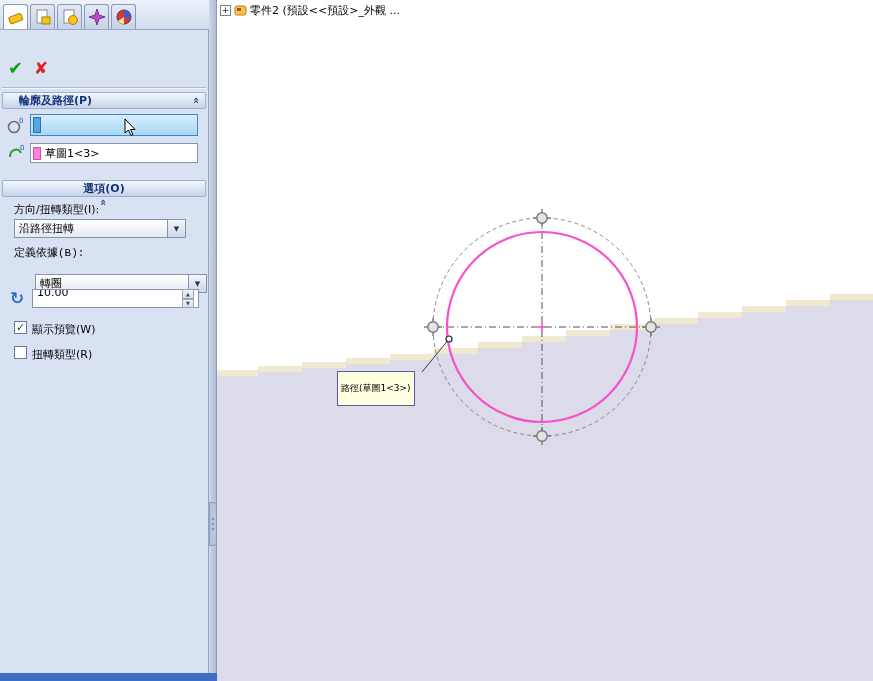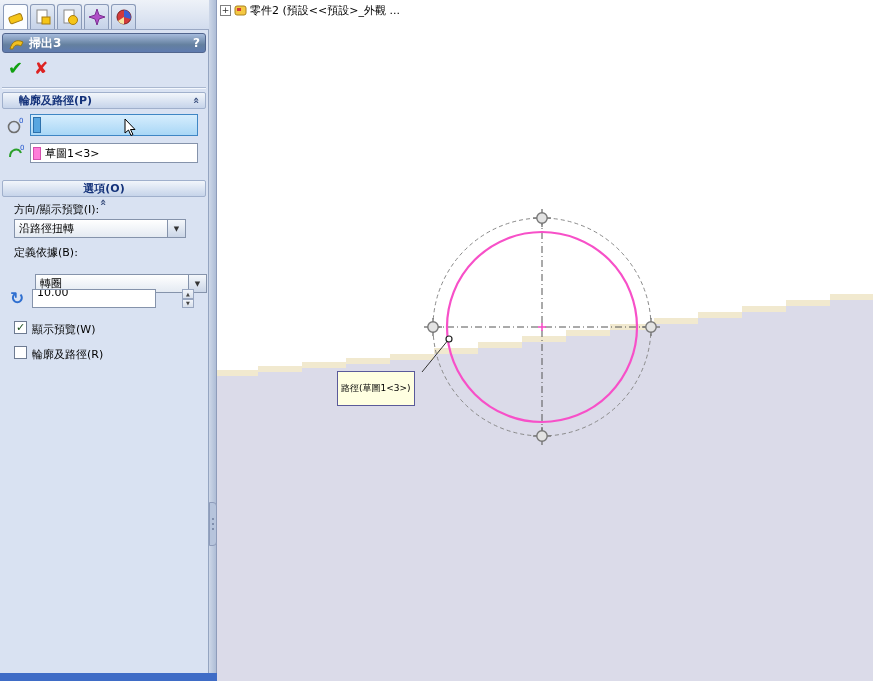--- a/index.html
+++ b/index.html
@@ -46,21 +46,21 @@
   .opt-label{position:absolute;left:14px;white-space:nowrap;}
   .dropdown{position:absolute;left:14px;width:172px;height:19px;box-sizing:border-box;
          border:1px solid #8593ab;background:linear-gradient(#ffffff,#e4eaf2);
          display:flex;align-items:stretch;}
   .dd-text{flex:1;display:flex;align-items:center;padding-left:4px;}
   .dd-btn{width:17px;border-left:1px solid #8593ab;background:linear-gradient(#f4f7fb,#cbd6e7);
          display:flex;align-items:center;justify-content:center;font-size:7px;color:#333;}
 
   .rev-icon{position:absolute;left:6px;top:257px;width:22px;height:22px;font-size:17px;font-weight:bold;
          color:#2f6fd0;display:flex;align-items:center;justify-content:center;}
-  .turns-field{position:absolute;left:32px;top:259px;width:124px;height:19px;box-sizing:border-box;
+  .turns-field{position:absolute;left:32px;top:259px;width:167px;height:19px;box-sizing:border-box;
          border:1px solid #8593ab;background:#fff;font:11px "DejaVu Sans","Liberation Sans",sans-serif;
          padding:0 0 12px 4px;}
   .spin{position:absolute;left:182px;top:259px;width:12px;height:19px;display:flex;flex-direction:column;}
   .spin-btn{flex:1;box-sizing:border-box;border:1px solid #98a6c0;background:linear-gradient(#f2f5fa,#d8e0ec);
          color:#444;font-size:5px;display:flex;align-items:center;justify-content:center;}
 
   .cb{position:absolute;left:14px;width:13px;height:13px;box-sizing:border-box;border:1px solid #6e7b92;
       background:#fff;display:flex;align-items:center;justify-content:center;
       font-size:11px;font-weight:bold;color:#1a4d1a;line-height:11px;}
   .cb-label{position:absolute;left:32px;white-space:nowrap;}
@@ -117,27 +117,20 @@
       <svg width="18" height="18">
         <circle cx="9" cy="9" r="7" fill="#d23a3a" stroke="#7c1f1f"></circle>
         <path d="M9,9 L9,2 A7,7 0 0 1 15.5,11 Z" fill="#3a5fd2"></path>
         <path d="M9,9 L3,13 A7,7 0 0 0 9,16 Z" fill="#f5e6a0"></path>
       </svg>
     </div>
   </div>
 
   <div class="panel">
 
-    <div class="pm-header">
-      <svg width="16" height="15">
-        <path d="M2,13 C4,5 9,3 15,6 L13,10 C9,8 6,9 5,13 Z" fill="#f2c020" stroke="#9a7a10"></path>
-      </svg>
-      <span>掃出3</span>
-      <span class="pm-help">?</span>
-    </div>
 
     <div class="ok-btn">✔</div>
     <div class="cancel-btn">✘</div>
     <div class="divider"></div>
 
     <div class="sec-header" style="top:62px;padding-left:16px;">
       <span>輪廓及路徑(P)</span>
       <span class="chev">«</span>
     </div>
 
@@ -160,46 +153,46 @@
     <div class="path-field">
       <div class="path-chip" style="background: rgb(255, 126, 217);"></div>
       <span>草圖1&lt;3&gt;</span>
     </div>
 
     <div class="sec-header" style="top:150px;flex-direction:column;">
       <span>選項(O)</span>
       <span class="chev">«</span>
     </div>
 
-    <div class="opt-label" style="top:172px;">方向/顯示預覽(I):</div>
+    <div class="opt-label" style="top:172px;">方向/扭轉類型(I):</div>
     <div class="dropdown" style="top:189px;justify-content:space-between;">
       <span class="dd-text">沿路徑扭轉</span>
       <span class="dd-btn">▼</span>
     </div>
 
-    <div class="opt-label" style="top:215px;">定義依據(B):</div>
+    <div class="opt-label" style="top:215px;font-family:Liberation Mono, monospace;">定義依據(B):</div>
     <div class="dropdown" style="top:244px;margin-left:21px;">
       <span class="dd-text">轉圈</span>
       <span class="dd-btn">▼</span>
     </div>
 
     <div class="rev-icon">↻</div>
     <input class="turns-field" value="10.00" style="">
     <div class="spin">
       <span class="spin-btn">▲</span>
       <span class="spin-btn">▼</span>
     </div>
 
     <div class="cb" style="top:291px;">
       <span>✓</span>
     </div>
     <div class="cb-label" style="top:292px;">顯示預覽(W)</div>
 
     <div class="cb" style="top:316px;"></div>
-    <div class="cb-label" style="top:317px;">輪廓及路徑(R)</div>
+    <div class="cb-label" style="top:317px;">扭轉類型(R)</div>
   </div>
 
   <div class="splitter"></div>
   <div class="splitter-handle">
     <span class="dot"></span>
       <span class="dot"></span>
       <span class="dot"></span>
   </div>
   <div class="bottom-strip" style="background: rgb(63, 108, 198);"></div>
 

